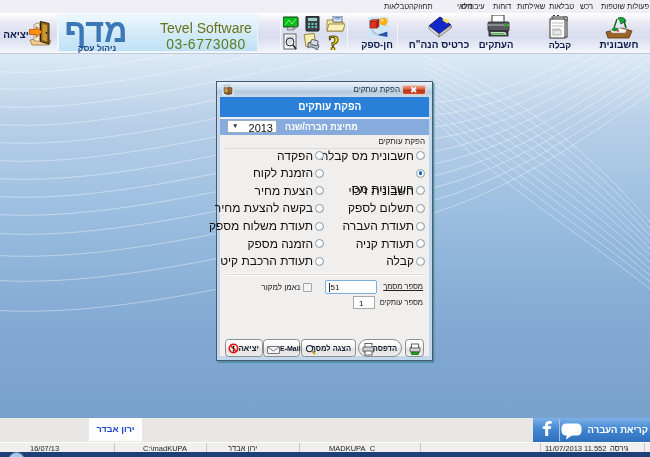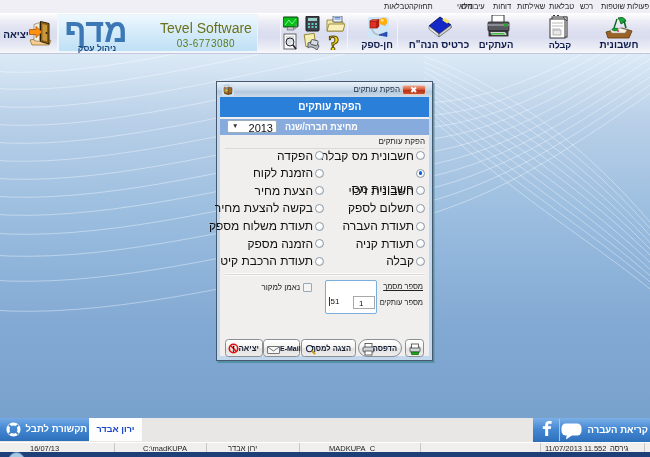--- a/index.html
+++ b/index.html
@@ -101,21 +101,21 @@
     <circle cx="17.5" cy="13" r="0.9" fill="#2a1a04"></circle>
     <path d="M0.5 9.5 L7 9.5 L7 6.5 L13 12 L7 17.5 L7 14.5 L0.5 14.5 Z" fill="#ff9010" stroke="#a85404" stroke-width="0.8"></path>
   </svg>
 
   <div class="abs" style="left:58px;top:14px;width:200px;height:38px;
        background:linear-gradient(180deg,#eef8fe 0%,#d6ecfa 45%,#bfe0f5 100%);
        border:1px solid #ecf4fb;"></div>
   <span class="abs" style="left:63px;top:17px;width:66px;text-align:center;font-size:33px;font-weight:bold;color:#3c78b5;line-height:28px;transform:scaleX(0.98);">מדף</span>
   <span class="abs" style="left:64px;top:44px;width:66px;text-align:center;font-size:8.5px;font-weight:bold;color:#1c4a80;line-height:9px;">ניהול עסק</span>
   <span class="abs" style="left:154px;top:22px;width:104px;text-align:center;font-size:14px;color:#6b701a;line-height:13px;">Tevel Software</span>
-  <span class="abs" style="left:154px;top:37px;width:104px;text-align:center;font-size:10px;color:#5a7c1e;letter-spacing:0.5px;line-height:14px;">03-6773080</span>
+  <span class="abs" style="left:154px;top:37px;width:104px;text-align:center;font-size:14px;color:#5a7c1e;letter-spacing:0.5px;line-height:14px;">03-6773080</span>
 
   <svg class="abs" style="left:283px;top:16px;" width="62" height="34" viewBox="0 0 62 34">
     <rect x="0" y="1" width="15" height="10" rx="1" fill="#0abf1a" stroke="#063a0c"></rect>
     <path d="M2 9 L6 4 L9 8 L13 3" stroke="#7af08a" stroke-width="1" fill="none"></path>
     <path d="M5 11 L10 11 L11 14 L4 14 Z" fill="#c8c8c8" stroke="#555" stroke-width="0.6"></path>
     <path d="M10 12 q4 3 3 -4" stroke="#888" fill="none"></path>
     <rect x="23" y="0" width="13" height="15" rx="1" fill="#404048" stroke="#18181e"></rect>
     <rect x="25" y="2" width="9" height="3" fill="#9ad0c8"></rect>
     <g fill="#58c8c0">
       <rect x="25" y="7" width="2" height="2"></rect>
@@ -303,21 +303,21 @@
     <div class="radio" style="left:95px; top:106.9px;"></div>
       <span class="rlabel" style="left:93px; top:107.4px;">בקשה להצעת מחיר</span>
     <div class="radio" style="left:95px; top:124.5px;"></div>
       <span class="rlabel" style="left:93px; top:125px;">תעודת משלוח מספק</span>
     <div class="radio" style="left:95px; top:142.2px;"></div>
       <span class="rlabel" style="left:93px; top:142.7px;">הזמנה מספק</span>
     <div class="radio" style="left:95px; top:159.9px;"></div>
       <span class="rlabel" style="left:93px; top:160.4px;">תעודת הרכבת קיט</span>
 
     <span class="smalllabel" style="right:6px; top:185px; text-decoration:underline; font-size:7.5px;">מספר מסמך</span>
-    <div class="tinput" style="left:105px; top:183px; width:52px; height:14px; border:1px solid #7aaede; border-radius:2px; padding:16px 3px; direction:ltr; text-align:left;"><span style="border-left:1px solid #333;padding-left:0.5px;">51</span></div>
+    <div class="tinput" style="left:105px; top:183px; width:52px; height:14px; border:1px solid #7aaede; border-radius:2px; padding:2px 3px; direction:ltr; text-align:left;"><span style="border-left:1px solid #333;padding-left:0.5px;">51</span></div>
     <div class="abs" style="left:83px; top:186px; width:9px; height:9px; background:#f4f4f4; border:1px solid #9aa8b4; border-radius:1px;"></div>
     <span class="smalllabel" style="right:129px; top:186px;">נאמן למקור</span>
     <span class="smalllabel" style="right:6px; top:201px; font-size:7.5px;">מספר עותקים</span>
     <div class="tinput" style="left:133px; top:199px; width:22px; height:13px; border:1px solid #a8a8a8; padding:1.5px 0; direction:ltr; text-align:left; padding-left:5px;">1</div>
 
     <div class="btn" style="left:5px; width:38px;">
       <svg style="position:absolute;left:2px;top:3px;" width="11" height="11" viewBox="0 0 12 12">
         <circle cx="6" cy="6" r="4.6" fill="none" stroke="#e01010" stroke-width="1.7"></circle>
         <path d="M2.8 2.8 L9.2 9.2" stroke="#e01010" stroke-width="1.7"></path>
         <path d="M5.5 3 l1.5 0 l-0.5 4 l-1 0 Z M5.8 8 a0.8 0.8 0 1 0 0.4 0" fill="#111"></path>
@@ -350,29 +350,20 @@
       <svg style="position:absolute;left:2.5px;top:2.5px;" width="12" height="12" viewBox="0 0 12 12">
         <rect x="1" y="4" width="10" height="5" rx="1" fill="#d0d4da" stroke="#444" stroke-width="0.8"></rect>
         <rect x="2.5" y="1" width="7" height="4" fill="#fff" stroke="#444" stroke-width="0.8"></rect>
         <path d="M2 9 L10 9 L9 12 L3 12 Z" fill="#28a028" stroke="#0a5a0a" stroke-width="0.7"></path>
       </svg>
     </div>
   </div>
 </div>
 
 <div id="tabrow" class="abs">
-  <div id="tab-blue">
-    <svg style="position:absolute;left:6px;top:4px;" width="15" height="15" viewBox="0 0 17 17">
-      <circle cx="8.5" cy="8.5" r="6.2" fill="none" stroke="#fff" stroke-width="3.6"></circle>
-      <g stroke="#4585c9" stroke-width="2">
-        <path d="M3.2 3.2 L6 6 M11 11 L13.8 13.8 M13.8 3.2 L11 6 M6 11 L3.2 13.8"></path>
-      </g>
-    </svg>
-    <span style="position:absolute; right:2px; top:6px; line-height:10px; font-size:9.5px;">תקשורת לתבל</span>
-  </div>
   <div id="tab-white">ירון אבדר</div>
   <div id="br-blue">
     <div style="position:absolute; left:1px; top:0; width:117px; height:24px;
       background:linear-gradient(180deg,#7cb0e8 0%,#4387d2 48%,#2e6fba 100%);"></div>
     <svg style="position:absolute;left:10px;top:2.5px;" width="10" height="15" viewBox="0 0 10 15">
       <path d="M9.6 0 L7.2 0 C4.6 0 3.2 1.4 3.2 3.9 L3.2 5.3 L0.8 5.3 L0.8 8 L3.2 8 L3.2 15 L6.2 15 L6.2 8 L8.8 8 L9.2 5.3 L6.2 5.3 L6.2 4.2 C6.2 3.2 6.5 2.8 7.5 2.8 L9.6 2.8 Z" fill="#fff"></path>
     </svg>
     <div style="position:absolute; left:27px; top:1px; width:1px; height:22px; background:#a8c8ea;"></div>
     <svg style="position:absolute;left:29px;top:5px;" width="22" height="17" viewBox="0 0 22 17">
       <rect x="0.5" y="0.5" width="20" height="12" rx="4.5" fill="#fff"></rect>

